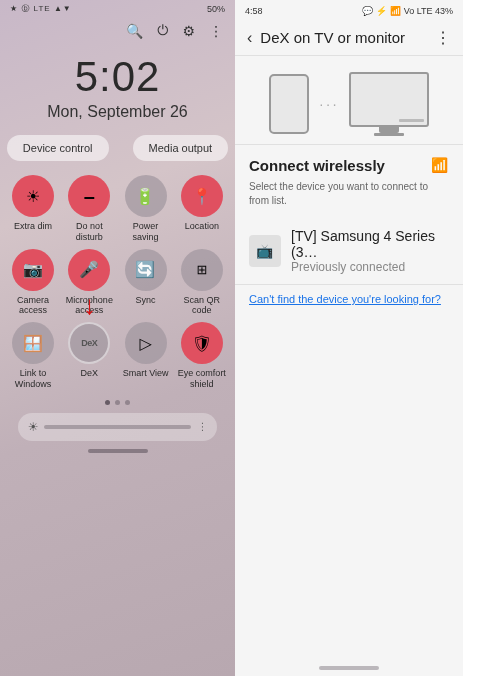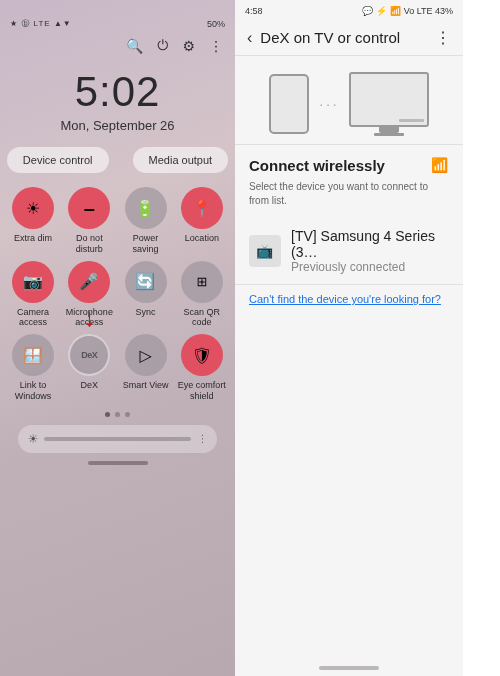--- a/index.html
+++ b/index.html
@@ -22,21 +22,21 @@
       align-items: center;
       padding: 0;
       overflow: hidden;
     }
 
     .left-status-bar {
       width: 100%;
       display: flex;
       justify-content: space-between;
       align-items: center;
-      padding: 18px 10px 4px;
+      padding: 3px 10px 4px;
       font-size: 9px;
       color: #333;
     }
 
     .top-icons-row {
       width: 100%;
       display: flex;
       justify-content: flex-end;
       align-items: center;
       padding: 4px 12px;
@@ -50,21 +50,21 @@
 
     .time-display {
       font-size: 42px;
       font-weight: 200;
       color: #2a2a2a;
       margin-top: 10px;
       letter-spacing: 1px;
     }
 
     .date-display {
-      font-size: 13px;
+      font-size: 16px;
       color: #333;
       margin-top: 2px;
       margin-bottom: 14px;
     }
 
     .action-buttons-row {
       display: flex;
       gap: 24px;
       margin-bottom: 14px;
     }
@@ -478,21 +478,21 @@
 
 <div class="right-panel">
 
   <div class="right-status-bar">
     <span>4:58</span>
     <span style="font-size:9px;">💬 ⚡ 📶 Vo LTE 43%</span>
   </div>
 
   <div class="right-header">
     <span class="back-arrow">‹</span>
-    <span class="right-title">DeX on TV or control</span>
+    <span class="right-title">DeX on TV or monitor</span>
     <span class="more-icon">⋮</span>
   </div>
 
   <div class="dex-illustration">
     <div class="phone-mock"></div>
     <span class="ellipsis-dots">···</span>
     <div>
       <div class="monitor-mock">
         <div class="monitor-bar"></div>
       </div>

